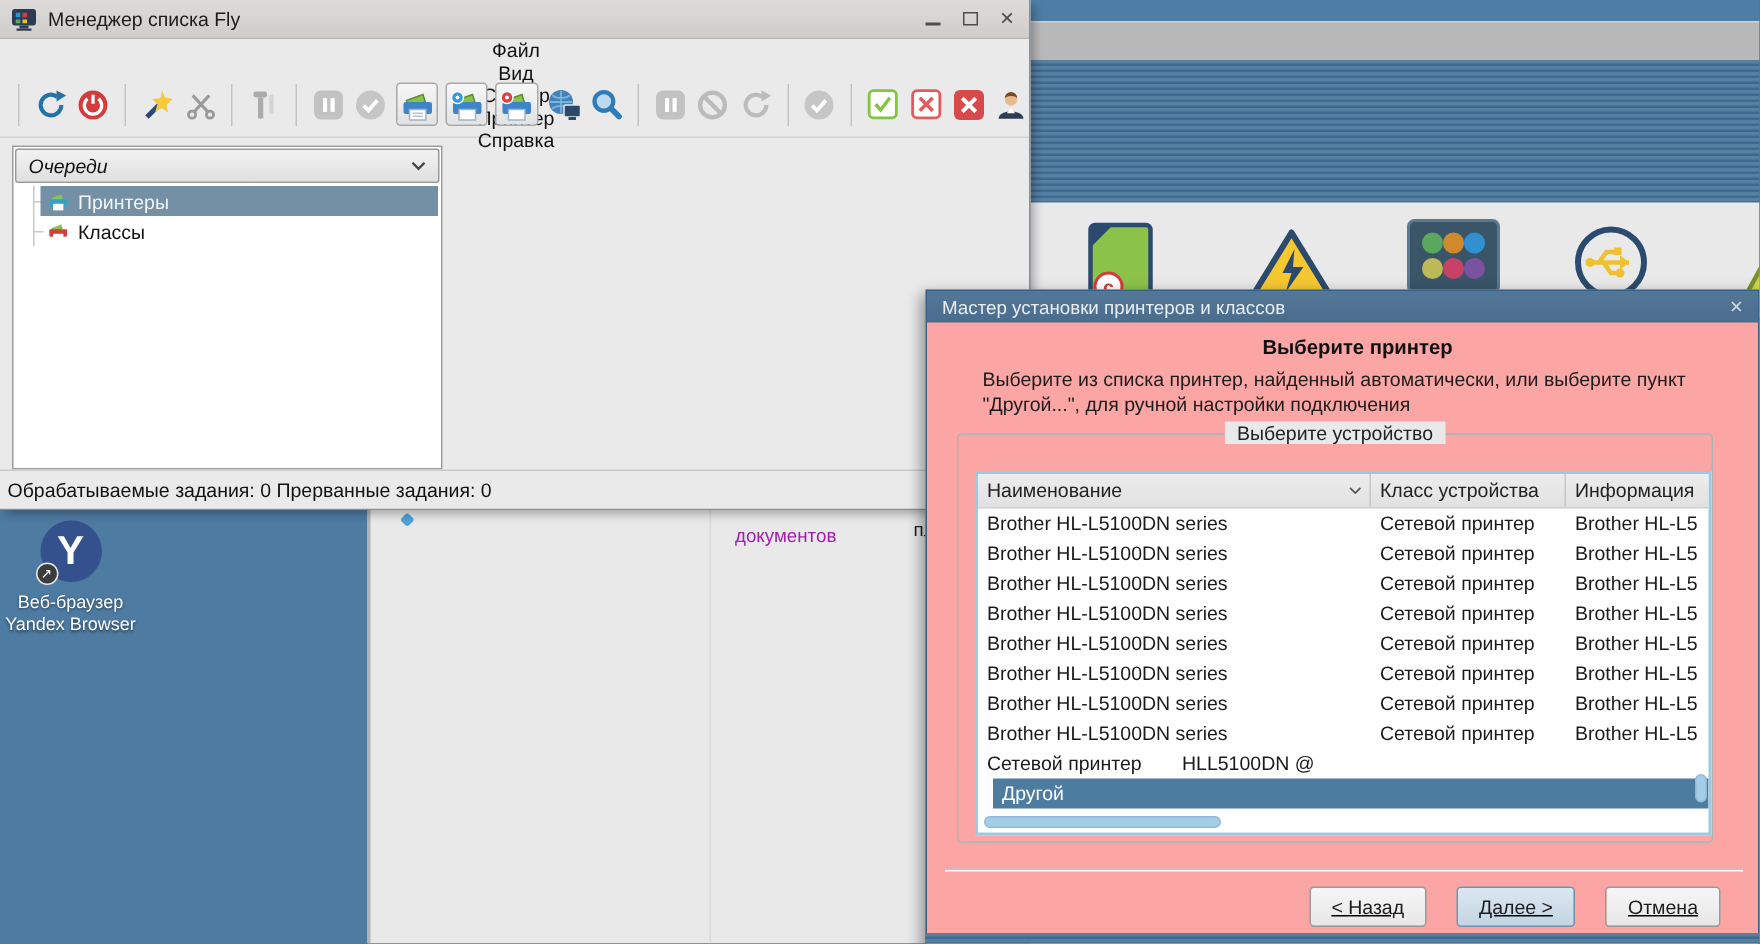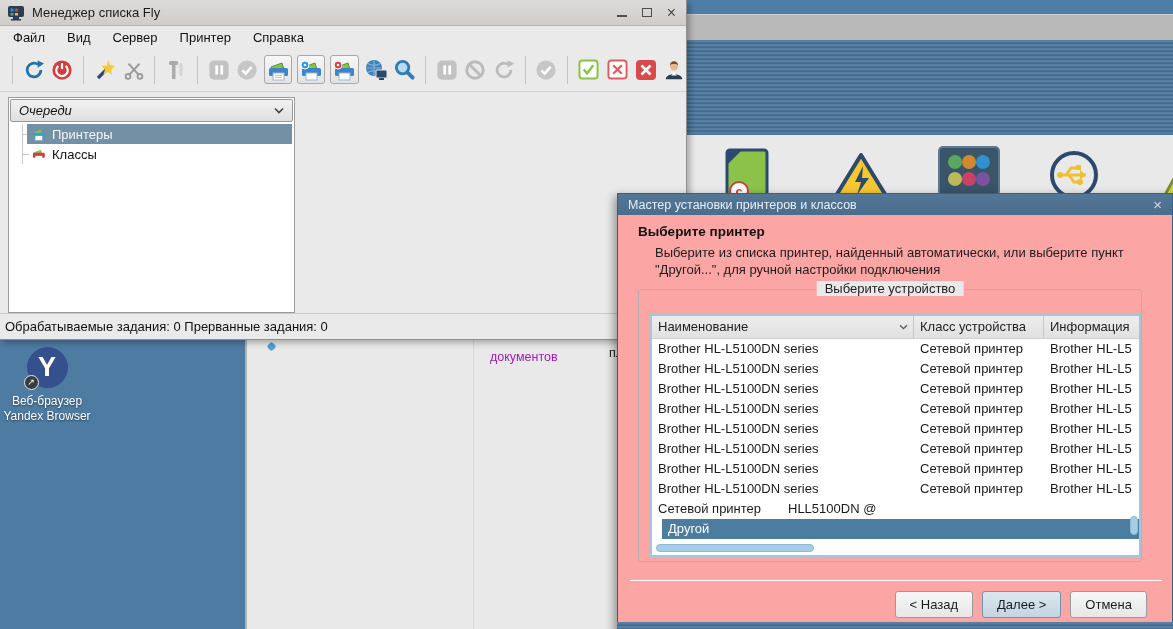--- a/index.html
+++ b/index.html
@@ -36,21 +36,21 @@
   
   .pm { position:absolute; left:0; top:0; width:687px; height:340px; background:#eaeaea;
     border-right:1px solid #8f8f8f; border-bottom:1px solid #8f8f8f; box-shadow:3px 3px 6px rgba(0,0,0,.28); }
   .pm-titlebar { height:26px; background:linear-gradient(#dedcda,#cfccca); border-bottom:1px solid #b5b3b1;
     display:flex; align-items:center; padding:0 10px 0 7px; }
   .pm-title { font-size:13px; color:#1b1b1b; margin-left:7px; flex:1; }
   .pm-controls { display:flex; align-items:center; gap:15px; }
   .wc-min { width:10px; height:8px; border-bottom:2px solid #4c4c4c; }
   .wc-max { width:10px; height:9px; border:1.5px solid #4c4c4c; }
   .wc-close { color:#4c4c4c; font-size:16px; line-height:12px; }
-  .pm-menubar { height:22px; display:flex; align-items:center; padding-left:2px; background:#eaeaea; }
+  .pm-menubar { height:22px; display:flex; align-items:center; padding-left:2px; background:#eaeaea;flex-direction:column; }
   .pm-menu-item { font-size:13px; color:#111; padding:0 11px; }
   .pm-toolbar { height:44px; display:flex; align-items:center; padding-left:8px; gap:5px;
     border-bottom:1px solid #d2d2d2; }
   .tb-sep { width:1px; height:28px; background:#c3c3c3; margin:0 4px; }
   .tb-icon { width:26px; height:26px; display:flex; align-items:center; justify-content:center; }
   .tb-btn { width:31px; height:29px; display:flex; align-items:center; justify-content:center;
     border:1px solid #a8a8a8; border-radius:3px; background:linear-gradient(#f7f7f7,#e2e2e2); }
   .pm-panel { position:absolute; left:8px; top:97px; width:287px; height:216px; background:#fff;
     border:1px solid #9c9c9c; }
   .pm-combo { margin:1px; height:23px; background:linear-gradient(#f2f2f2,#dfdfdf); border:1px solid #999;
@@ -67,21 +67,21 @@
   .pm-status { position:absolute; left:0; bottom:0; width:100%; height:26px; border-top:1px solid #c9c9c9;
     padding:5px 0 0 5px; font-size:13px; color:#111; background:#eaeaea; }
 
   
   .wizard { position:absolute; left:617px; top:193px; width:556px; height:525px; background:#fca5a5;
     border:1px solid #33618a; box-shadow:-3px 3px 9px rgba(0,0,0,.38); }
   .wz-titlebar { height:21px; background:linear-gradient(#547697,#4a6d8e); display:flex; align-items:center;
     padding:0 10px; }
   .wz-title { color:#e9eef3; font-size:12.5px; flex:1; }
   .wz-close { color:#cfd9e2; font-size:15px; line-height:15px; }
-  .wz-heading { margin:9px 0 5px 20px; font-size:13.5px; font-weight:bold; color:#111; }
+  .wz-heading { margin:9px 0 5px 20px; font-size:13.5px; font-weight:bold; color:#111;text-align:center; }
   .wz-desc { margin-left:37px; font-size:13px; color:#1c1c1c; line-height:17px; white-space:nowrap; }
   .groupbox { position:absolute; left:20px; top:95px; width:504px; height:273px;
     border:1px solid #b2b2b2; border-radius:3px; }
   .gb-legend { position:absolute; top:-9px; left:50%; transform:translateX(-50%); background:#e9e9e9;
     padding:0 8px; font-size:13px; color:#222; white-space:nowrap; }
   .focusbox { position:absolute; left:11px; top:24px; width:491px; height:243px; background:#fff;
     border:2px solid #9cc8e2; overflow:hidden; }
   .thead { display:flex; height:23px; background:linear-gradient(#ededed,#e1e1e1); border-bottom:1px solid #cfcfcf; }
   .thcell { font-size:13px; color:#222; line-height:22px; padding-left:6px; white-space:nowrap; overflow:hidden; }
   .c0 { width:262px; } .c1 { width:130px; } .c2 { flex:1; }
@@ -91,21 +91,21 @@
   .trow { display:flex; height:20px; }
   .tcell { font-size:13px; color:#1a1a1a; line-height:20px; padding-left:6px; white-space:nowrap; overflow:hidden; }
   .trow.selected { background:#4d7ca1;margin-left:10px; }
   .trow.selected .tcell { color:#fff; }
   .vthumb { position:absolute; right:1px; top:200px; width:8px; height:19px; background:#a6cde6;
     border:1px solid #8fb9d6; border-radius:4px; }
   .hthumb { position:absolute; left:4px; bottom:3px; width:158px; height:8px; background:#a6cde6;
     border:1px solid #8fb9d6; border-radius:4px; }
   .wz-sep { position:absolute; left:12px; top:385px; width:532px; height:0;
     border-top:1px solid #c2c2c2; border-bottom:1px solid #fafafa; }
-  .wz-buttons { position:absolute; right:25px; top:397px; display:flex; gap:9px; }
+  .wz-buttons { position:absolute; right:25px; top:397px; display:flex; gap:20px;text-decoration:underline; }
   .wz-btn { height:27px; padding:0 14px; font-size:13px; color:#1c1c1c; font-family:"Liberation Sans",sans-serif;
     background:linear-gradient(#f6f6f6,#e7e7e7); border:1px solid #9a9a9a; border-radius:3px; }
   .wz-btn.next { background:linear-gradient(#dbe7ef,#c3d5e3); border-color:#6f94b0; }
   .bottom-strip { position:absolute; left:617px; top:622px; width:556px; height:7px;
     background:repeating-linear-gradient(180deg,#577f9f 0 2px,#4a7397 2px 3px,#3f6a8f 3px 4px); }
 </style>
 </head>
 <body>
 
 <div class="screen">

